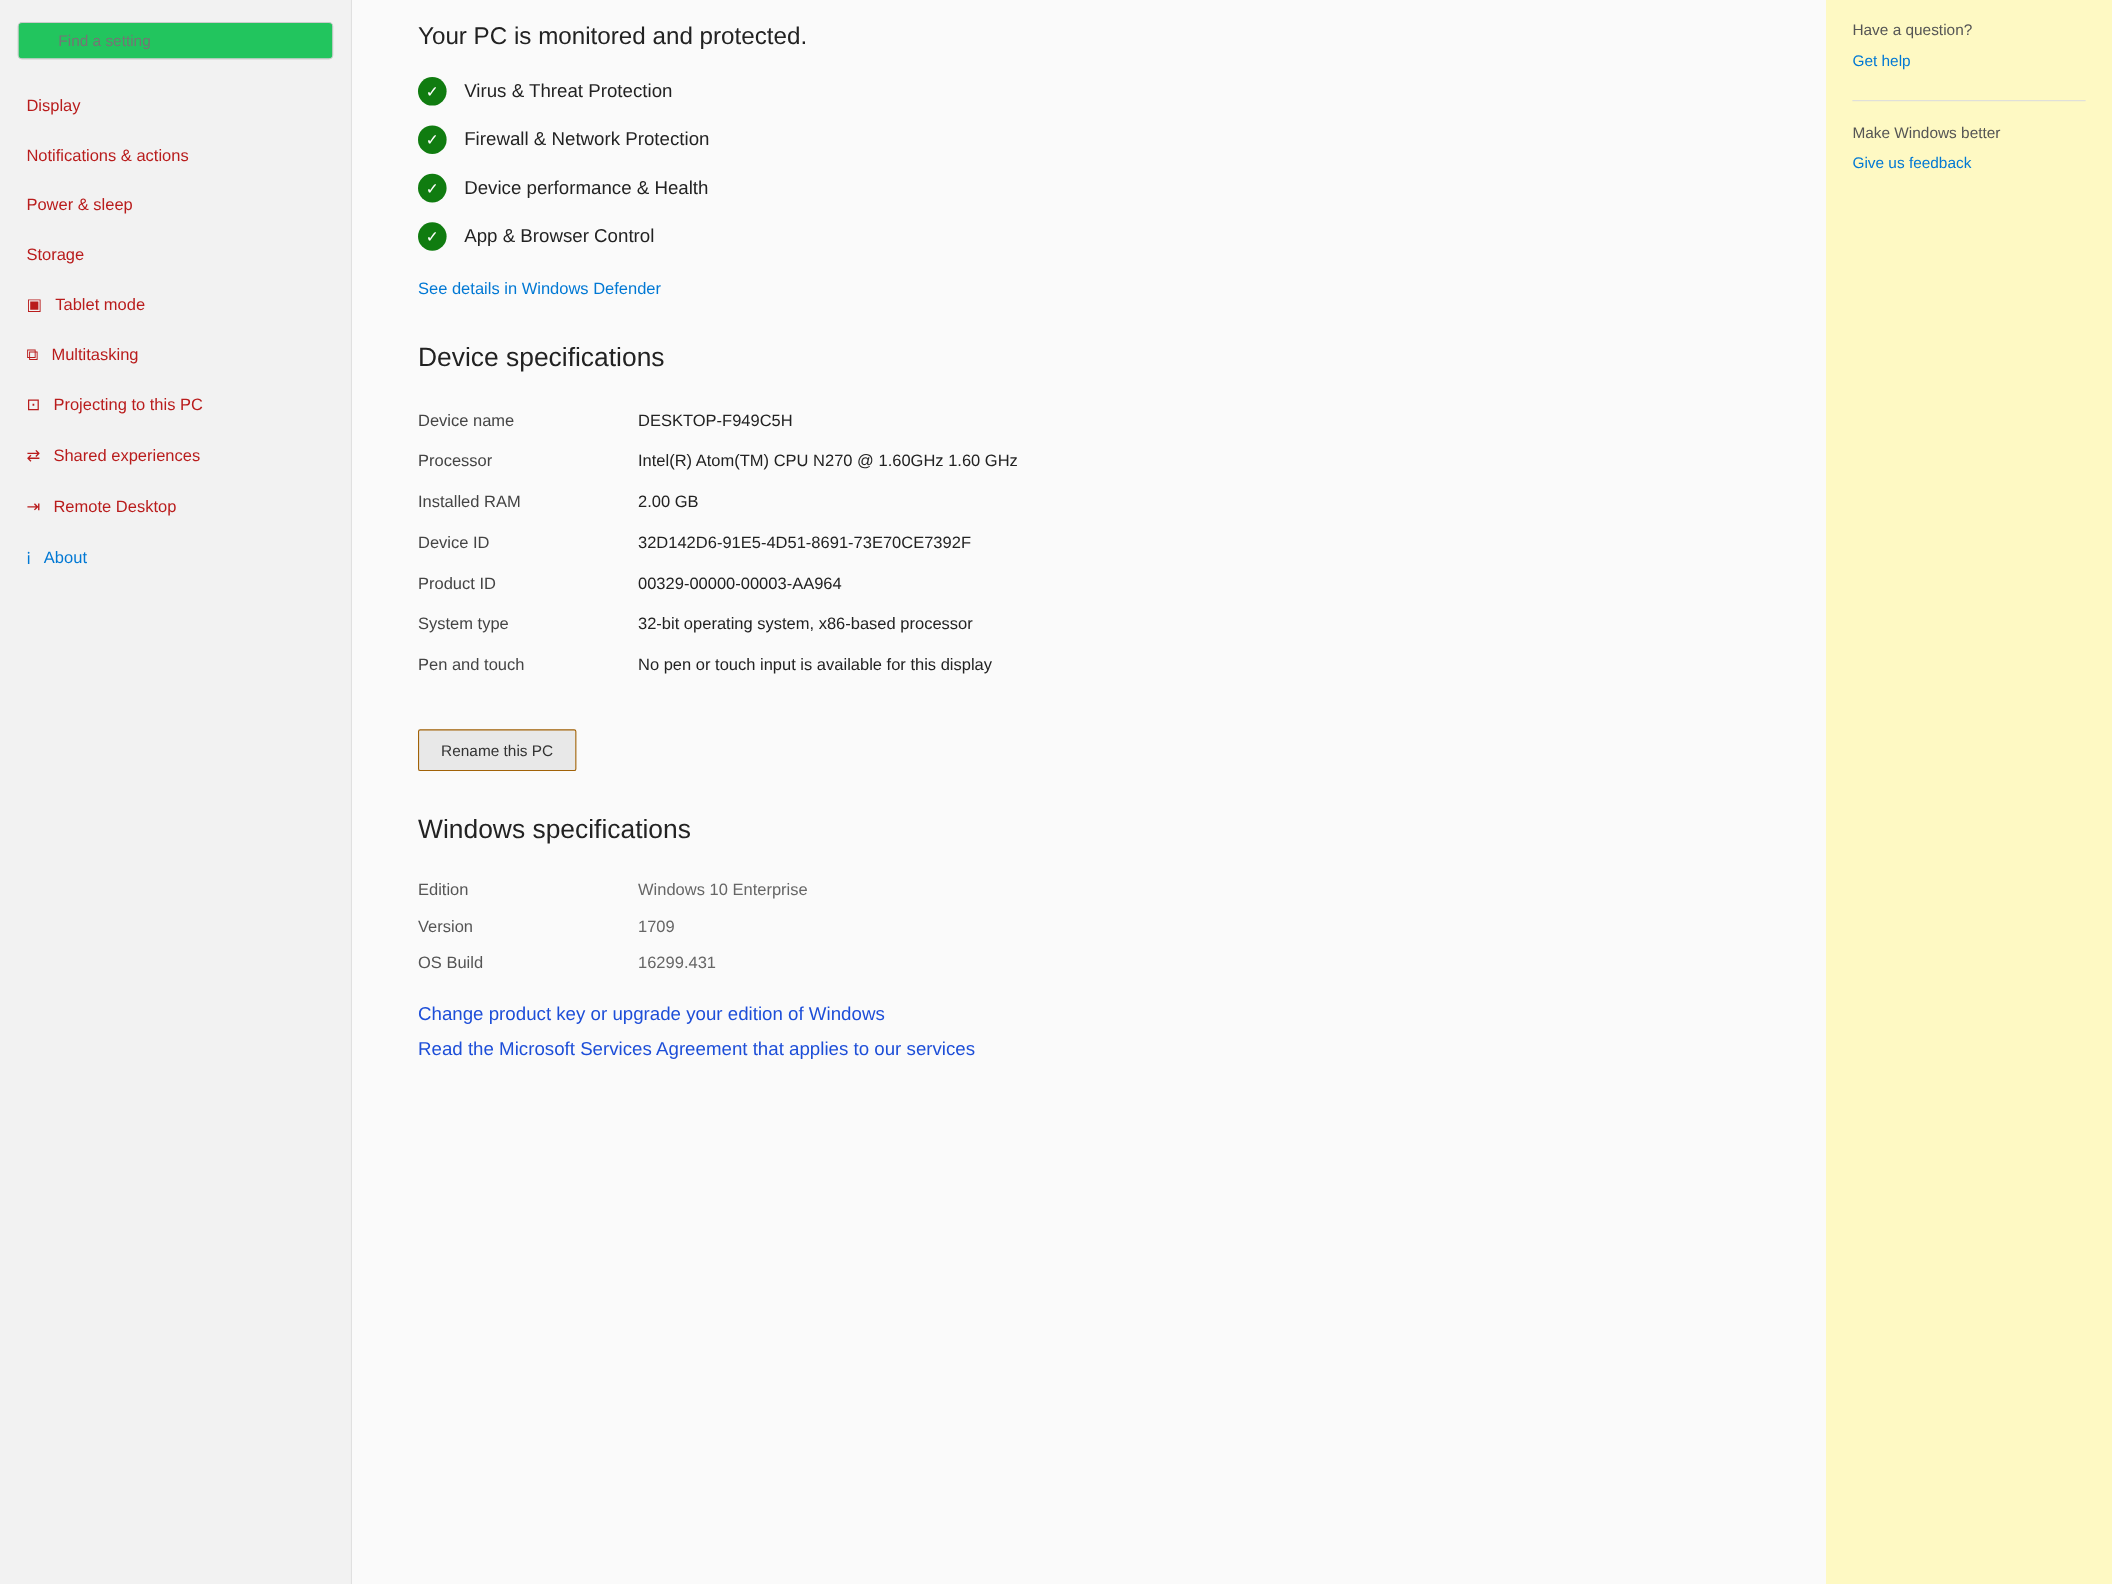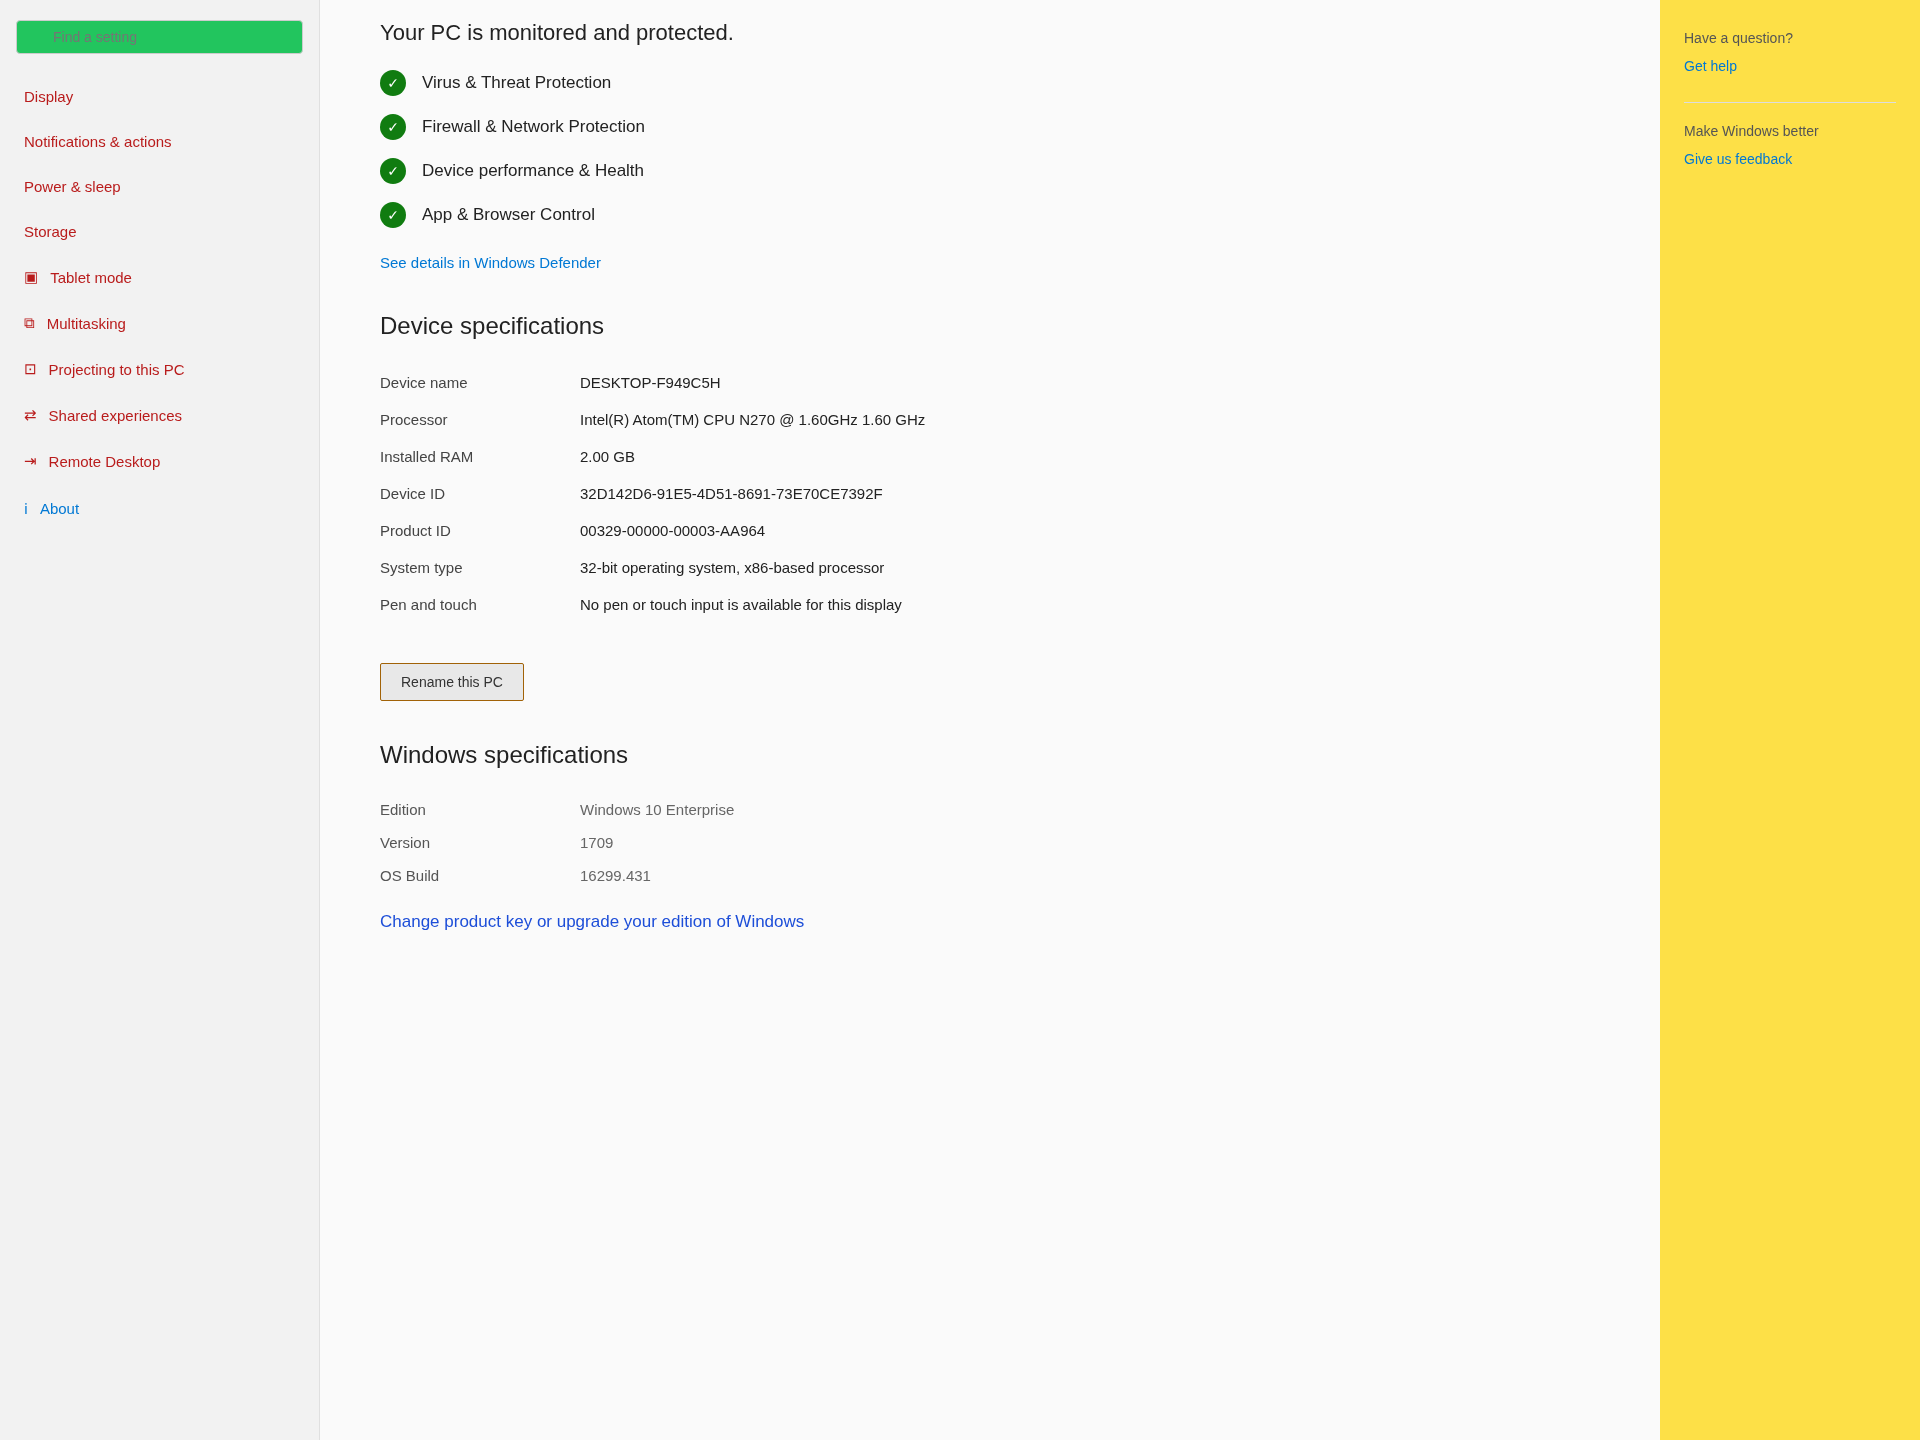--- a/index.html
+++ b/index.html
@@ -177,22 +177,22 @@
       cursor: pointer;
       text-decoration: none;
       display: block;
       margin-top: 12px;
     }
 
     
     .right-sidebar {
       width: 260px;
       min-width: 260px;
-      background-color: #fde047;
-      padding: 30px 24px;
+      background-color: #fef9c3;
+      padding: 19px 24px;
     }
 
     .right-section-title {
       font-size: 14px;
       color: #555;
       margin-bottom: 12px;
       font-weight: 400;
     }
 
     .right-link {
@@ -341,20 +341,21 @@
           <td>1709</td>
         </tr>
         <tr>
           <td>OS Build</td>
           <td>16299.431</td>
         </tr>
       </tbody>
     </table>
 
     <a class="link-text">Change product key or upgrade your edition of Windows</a>
+    <a class="link-text">Read the Microsoft Services Agreement that applies to our services</a>
   </div>
 </div>
 
 <div class="right-sidebar">
   <div class="right-section">
     <div class="right-section-title">Have a question?</div>
     <a class="right-link">Get help</a>
   </div>
   <hr class="divider">
   <div class="right-section">

